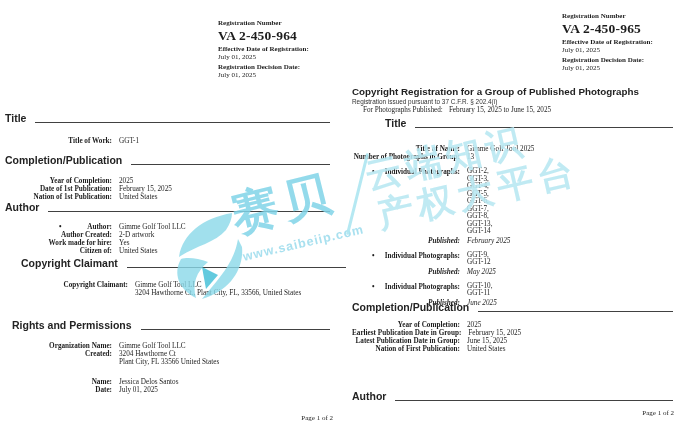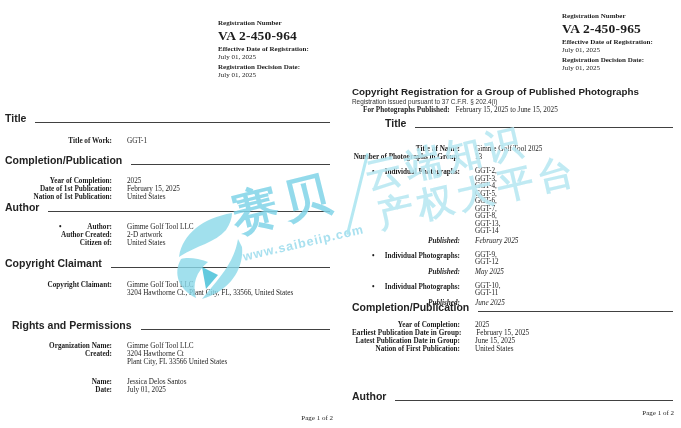--- a/index.html
+++ b/index.html
@@ -16,34 +16,34 @@
   .reg-l { font-size:7px; font-weight:bold; line-height:8px; }
   .reg-v { font-size:7px; line-height:8px; margin-bottom:2px; }
 
   
   .section { position:absolute; }
   .sec-head { display:flex; align-items:flex-end; font-family:"Liberation Sans","DejaVu Sans",sans-serif;
               font-weight:bold; font-size:10.5px; line-height:11px; color:#232323;justify-content:flex-end; }
   .sec-head .rule { flex:1; border-bottom:1px solid #414141; margin:0 2px 1px 9px; }
   .frow { display:flex; font-size:7.2px; line-height:8px; }
   .flabel { flex:0 0 var(--lw); text-align:right; font-weight:bold; position:relative; white-space:nowrap; }
-  .fval  { margin-left:15px; white-space:nowrap; }
+  .fval  { margin-left:7px; white-space:nowrap; }
   .vline { line-height:8px; }
   .plist .vline { line-height:7.5px; }
   .bullet { position:absolute; top:0; font-weight:bold; }
   .bullet-left  { left:54px; }
   .bullet-right { left:20px; }
   .pgroup + .pgroup { margin-top:7px; }
   .pub { margin-top:1px;font-style:italic; }
 
   
   .doc-title { font-family:"Liberation Sans","DejaVu Sans",sans-serif; font-weight:bold; font-size:9.8px; line-height:10px; color:#222; }
   .doc-sub   { font-family:"Liberation Sans","DejaVu Sans",sans-serif; font-size:6.4px; line-height:7px; color:#333; margin-top:1px; }
   .pub-range { display:flex; font-size:7.2px; line-height:8px; margin-top:1px; margin-left:11px; }
-  .pub-range .prl { font-weight:bold; }
+  .pub-range .prl { font-weight:normal; }
   .pub-range .prv { margin-left:6px; }
 
   .footer { font-size:7px; text-align:right; width:100px; }
 
   
   .wm { position:absolute; pointer-events:none; z-index:3; }
   .wm-brand { font-family:"Liberation Sans","DejaVu Sans",sans-serif; font-weight:bold; font-size:47px; line-height:47px;
               letter-spacing:6px; color:rgba(128,212,231,0.85); transform:rotate(-14deg); transform-origin:left center; }
   .wm-url { font-family:"Liberation Sans","DejaVu Sans",sans-serif; font-weight:bold; font-size:12.5px; letter-spacing:1px;
             color:rgba(158,221,237,0.9); transform:rotate(-13deg); transform-origin:left center; }
@@ -109,27 +109,31 @@
       <div style="margin-top:10px">
         <div class="frow">
           <span class="flabel"><span class="bullet bullet-left">•</span><span>Author:</span></span>
           <span class="fval">Gimme Golf Tool LLC</span>
         </div>
         <div class="frow">
           <span class="flabel">Author Created:</span>
           <span class="fval">2-D artwork</span>
         </div>
         <div class="frow">
+          <span class="flabel">Work made for hire:</span>
+          <span class="fval">Yes</span>
+        </div>
+        <div class="frow">
           <span class="flabel">Citizen of:</span>
           <span class="fval">United States</span>
         </div>
       </div>
     </div>
 
-    <div class="section" style="left:5px;top:258px;width:327px;--lw:107px">
+    <div class="section" style="left:21px;top:258px;width:327px;--lw:107px">
       <div class="sec-head">
           <span>Copyright Claimant</span>
           <span class="rule"></span>
         </div>
       <div style="margin-top:12px">
         <div class="frow">
           <span class="flabel">Copyright Claimant:</span>
           <div class="fval">
               <div class="vline">Gimme Golf Tool LLC</div>
               <div class="vline">3204 Hawthorne Ct., Plant City, FL, 33566, United States</div>

